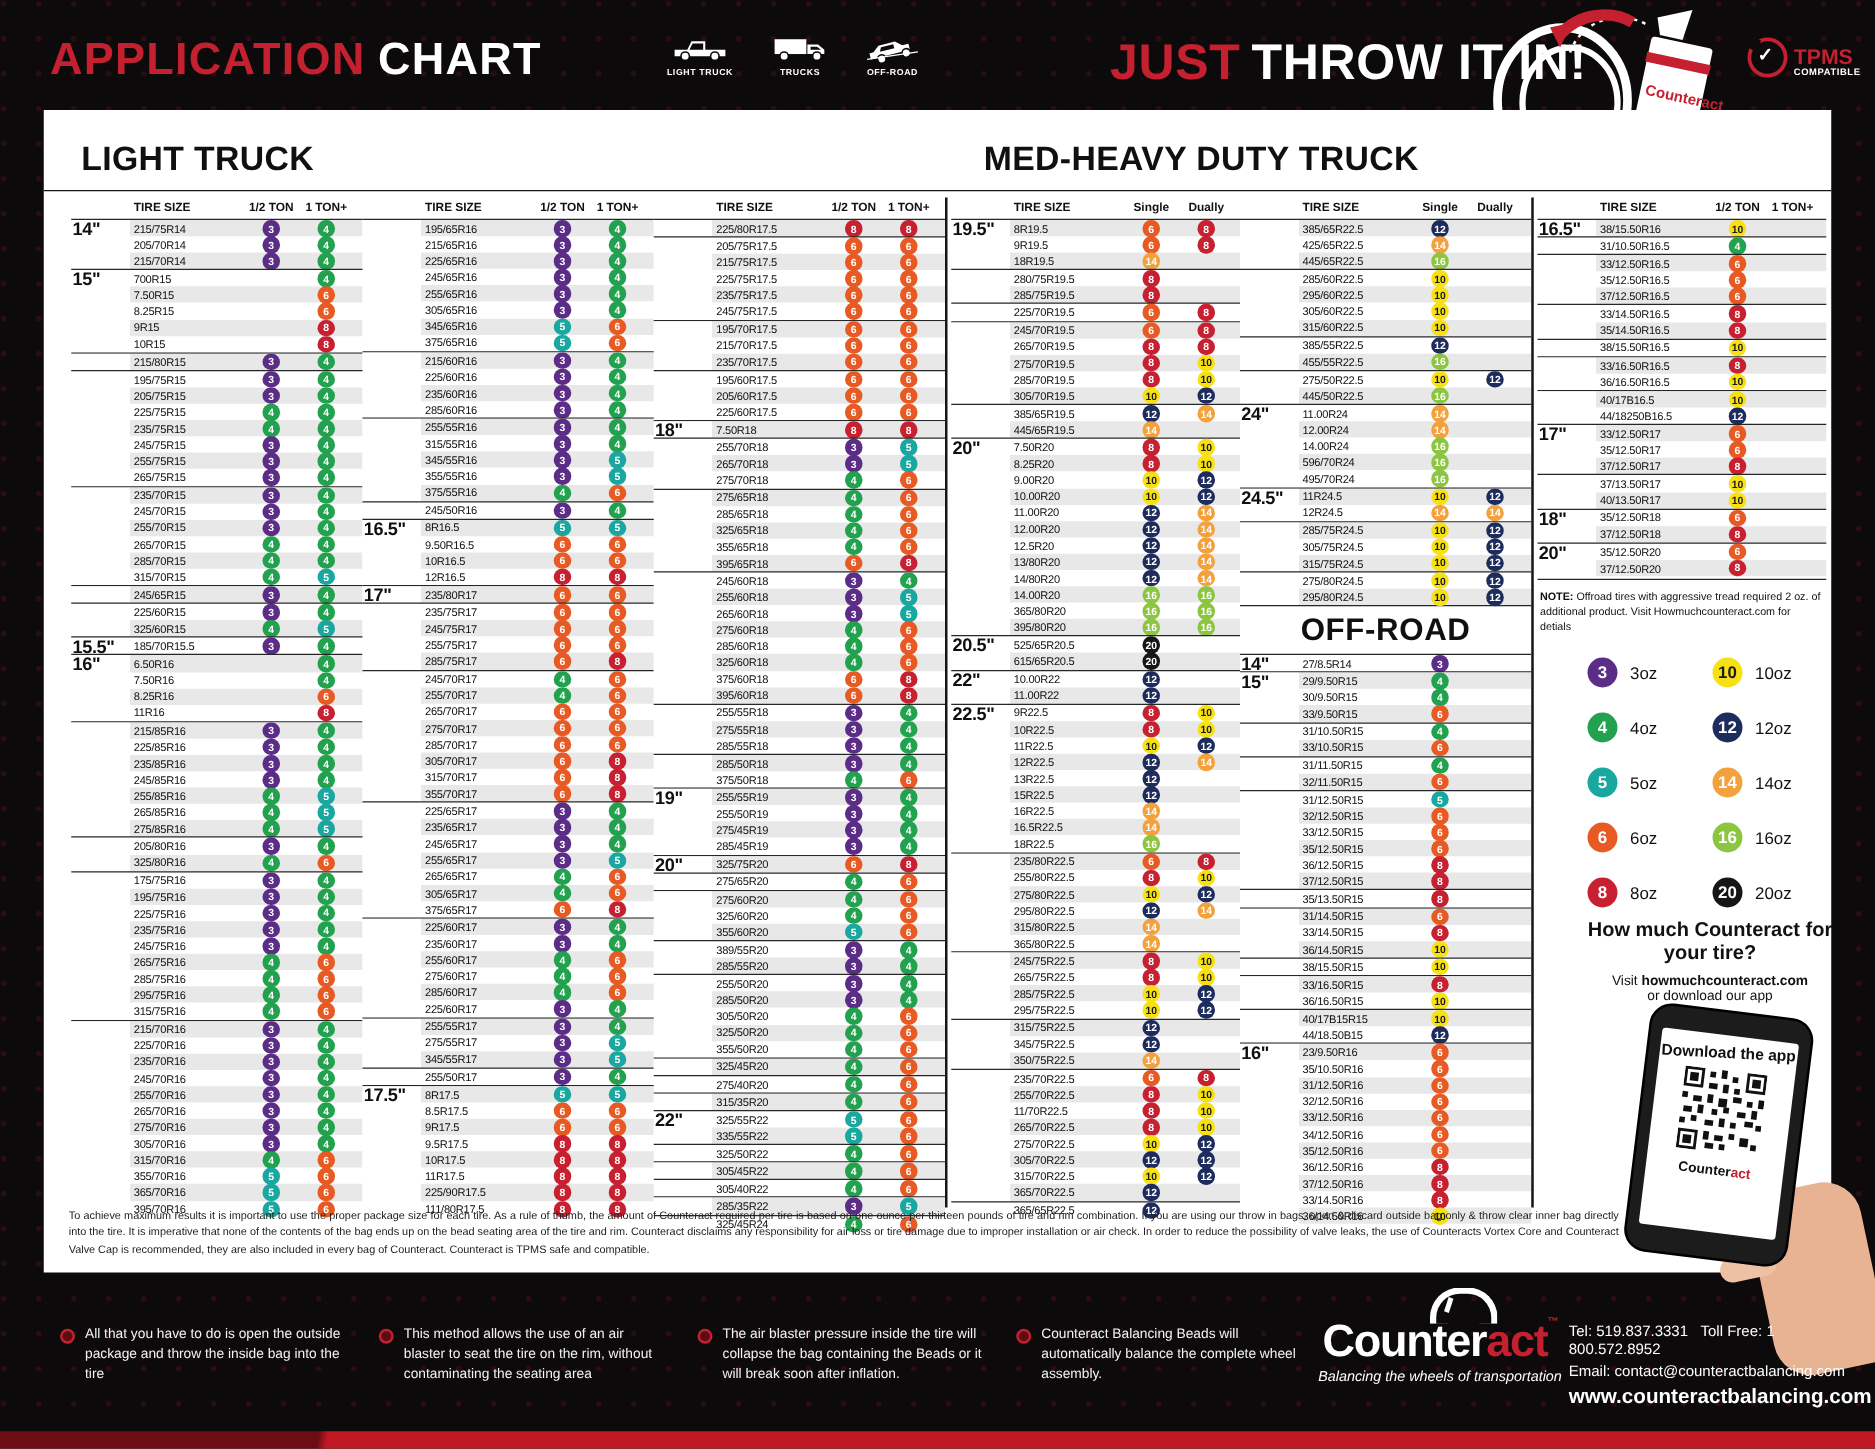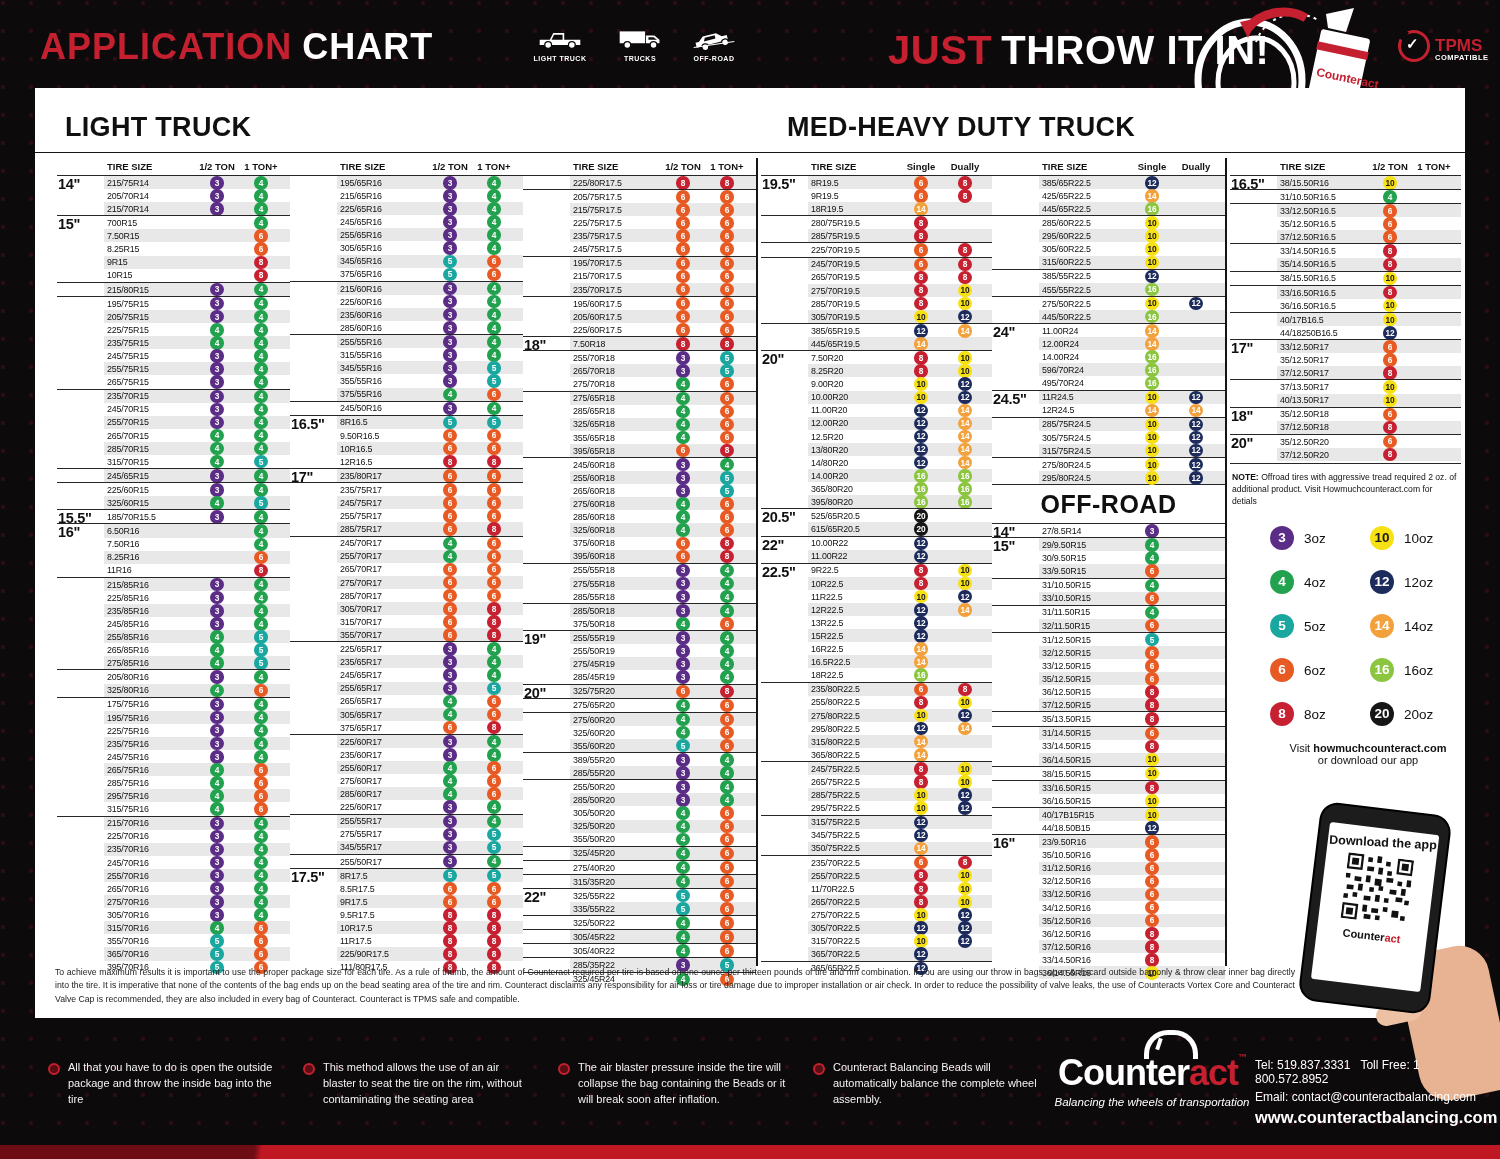--- a/index.html
+++ b/index.html
@@ -2053,20 +2053,21 @@
         <span class="oz" style="background: rgb(140, 197, 64);">16</span>
         <span class="llabel">16oz</span>
       </div>
       <div class="litem">
         <span class="oz" style="background: rgb(22, 22, 22);">20</span>
         <span class="llabel">20oz</span>
       </div>
     </div>
 
   <div class="howmuch">
+    <div class="hm-title">How much Counteract for your tire?</div>
     <div class="hm-line">
       <span>Visit </span><b>howmuchcounteract.com</b><br>
       <span>or  download our app</span>
     </div>
   </div>
 
   <div class="hand"></div>
   <div class="phone">
     <div class="screen">
       <div class="dl">Download the app</div>

